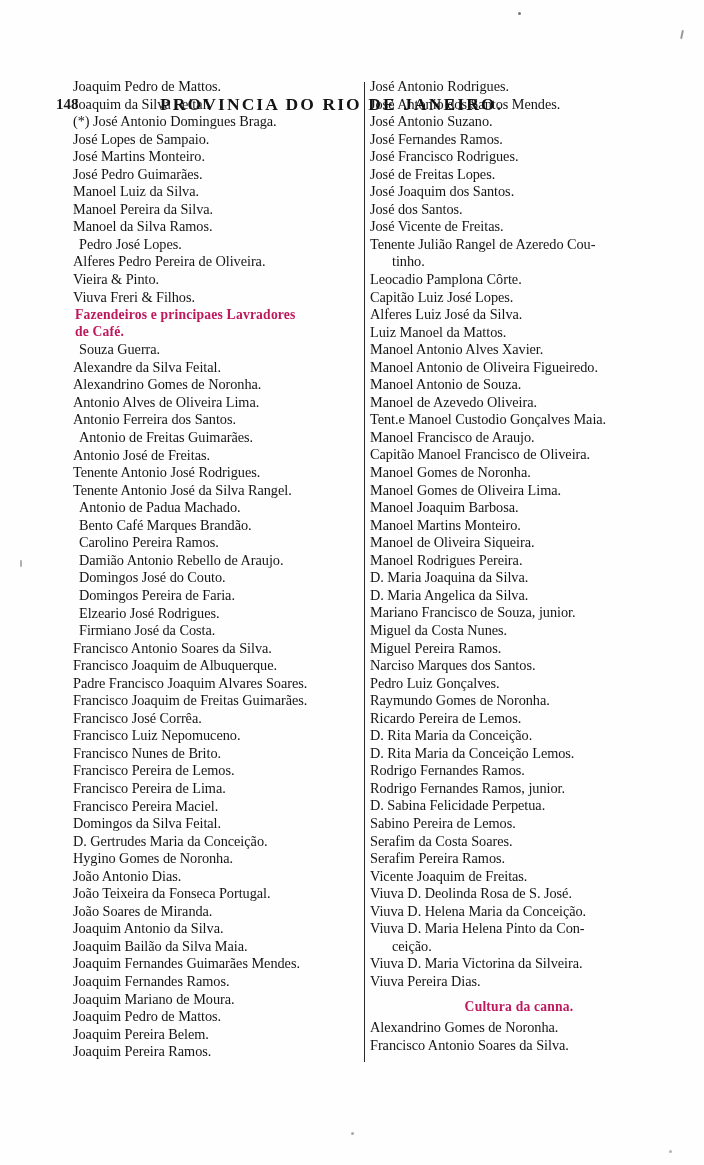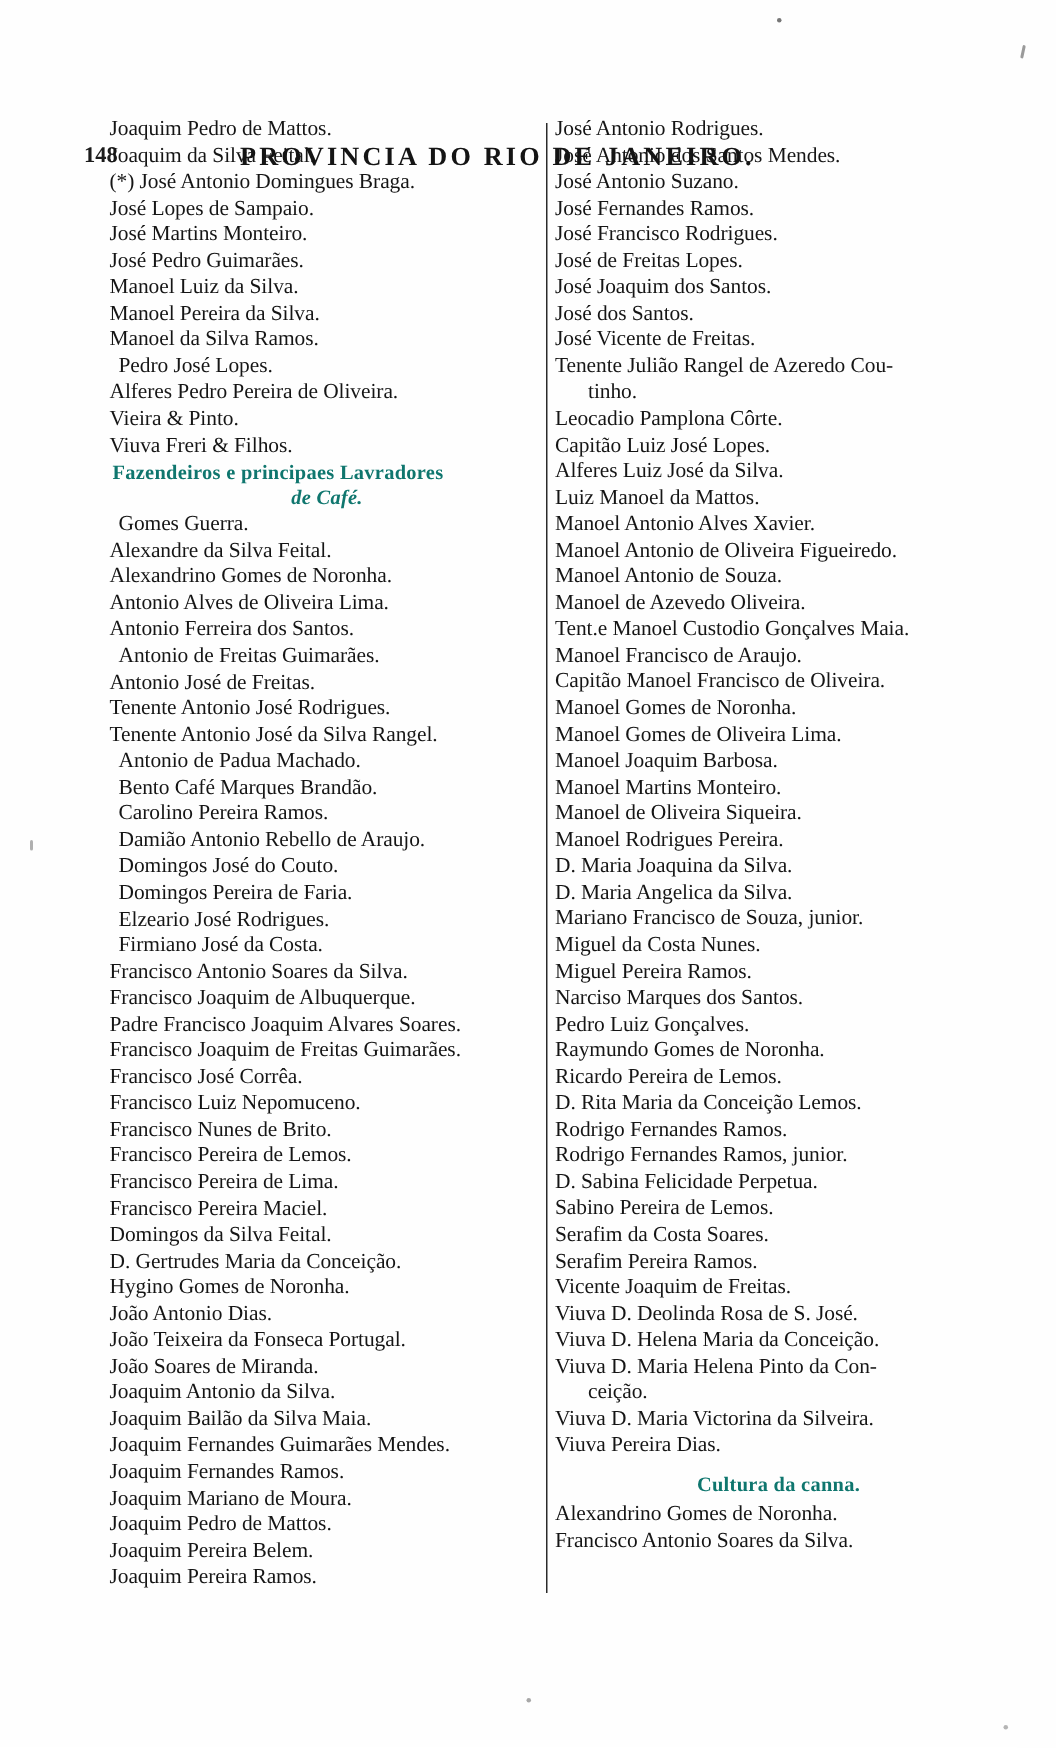--- a/index.html
+++ b/index.html
@@ -97,33 +97,32 @@
   .entry.hang .cont {
     display: block;
     padding-left: 22px;
   }
   .subhead {
     font-family: "Liberation Serif", serif;
     font-weight: bold;
     font-size: 13.6px;
     line-height: 16.6px;
     text-align: center;
-    color: #0f766e;
+    color: #be185d;
     margin-top: 1px;
     margin-bottom: 1px;
     letter-spacing: 0.2px;
   }
   .subhead.left-head {
     text-align: left;
     padding-left: 2px;
   }
   .subhead .second-line {
     display: block;
-    text-align: center;
-    font-style: italic;
+    text-align: left;
   }
   .subhead.center-head {
     margin-top: 9px;
     margin-bottom: 3px;
   }
   .speck {
     position: absolute;
     background: #777;
     border-radius: 50%;
   }
@@ -165,21 +164,21 @@
       <div class="entry indent">Pedro José Lopes.</div>
       <div class="entry">Alferes Pedro Pereira de Oliveira.</div>
       <div class="entry">Vieira &amp; Pinto.</div>
       <div class="entry">Viuva Freri &amp; Filhos.</div>
 
       <div class="subhead left-head">
         <span>Fazendeiros e principaes Lavradores</span>
         <span class="second-line">de Café.</span>
       </div>
 
-      <div class="entry indent">Gomes Guerra.</div>
+      <div class="entry indent">Souza Guerra.</div>
       <div class="entry">Alexandre da Silva Feital.</div>
       <div class="entry">Alexandrino Gomes de Noronha.</div>
       <div class="entry">Antonio Alves de Oliveira Lima.</div>
       <div class="entry">Antonio Ferreira dos Santos.</div>
       <div class="entry indent">Antonio de Freitas Guimarães.</div>
       <div class="entry">Antonio José de Freitas.</div>
       <div class="entry">Tenente Antonio José Rodrigues.</div>
       <div class="entry">Tenente  Antonio José da Silva Rangel.</div>
       <div class="entry indent">Antonio de Padua Machado.</div>
       <div class="entry indent">Bento Café Marques Brandão.</div>
@@ -250,20 +249,21 @@
       <div class="entry">Manoel Rodrigues Pereira.</div>
       <div class="entry">D. Maria Joaquina da Silva.</div>
       <div class="entry">D. Maria Angelica da Silva.</div>
       <div class="entry">Mariano Francisco de Souza, junior.</div>
       <div class="entry">Miguel da Costa Nunes.</div>
       <div class="entry">Miguel Pereira Ramos.</div>
       <div class="entry">Narciso Marques dos Santos.</div>
       <div class="entry">Pedro Luiz Gonçalves.</div>
       <div class="entry">Raymundo Gomes de Noronha.</div>
       <div class="entry">Ricardo Pereira de Lemos.</div>
+      <div class="entry">D. Rita Maria da Conceição.</div>
       <div class="entry">D. Rita Maria da Conceição Lemos.</div>
       <div class="entry">Rodrigo Fernandes Ramos.</div>
       <div class="entry">Rodrigo Fernandes Ramos, junior.</div>
       <div class="entry">D. Sabina Felicidade Perpetua.</div>
       <div class="entry">Sabino Pereira de Lemos.</div>
       <div class="entry">Serafim da Costa Soares.</div>
       <div class="entry">Serafim Pereira Ramos.</div>
       <div class="entry">Vicente Joaquim de Freitas.</div>
       <div class="entry">Viuva D. Deolinda Rosa de S. José.</div>
       <div class="entry">Viuva D. Helena Maria da Conceição.</div>

